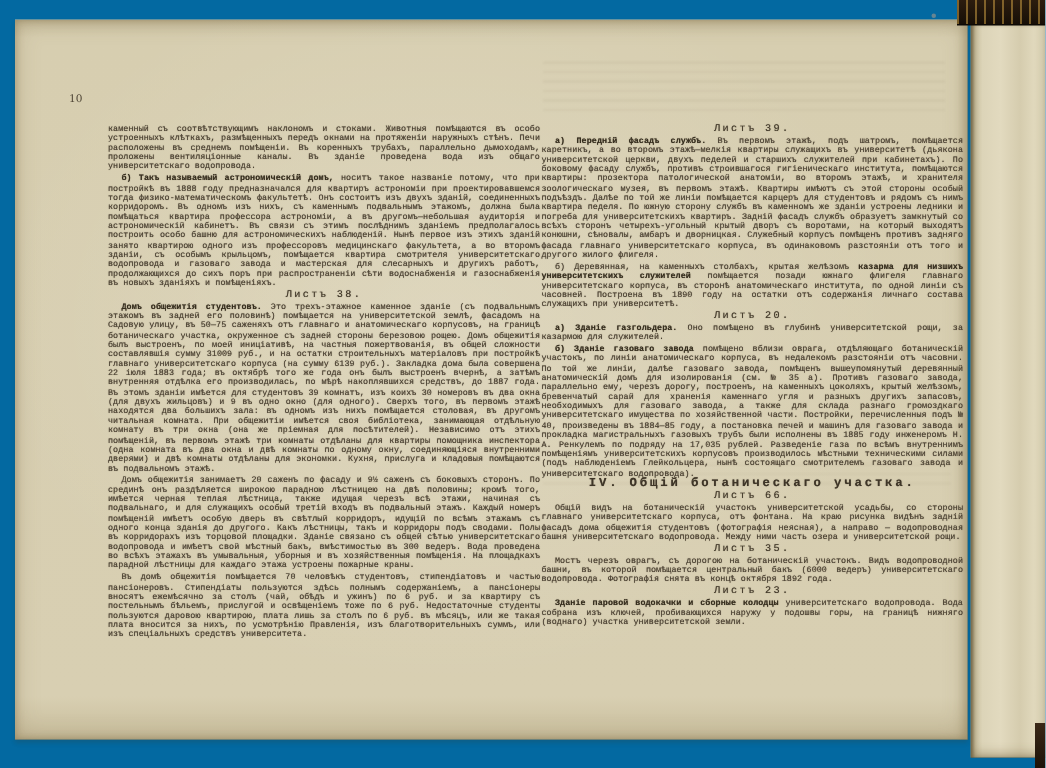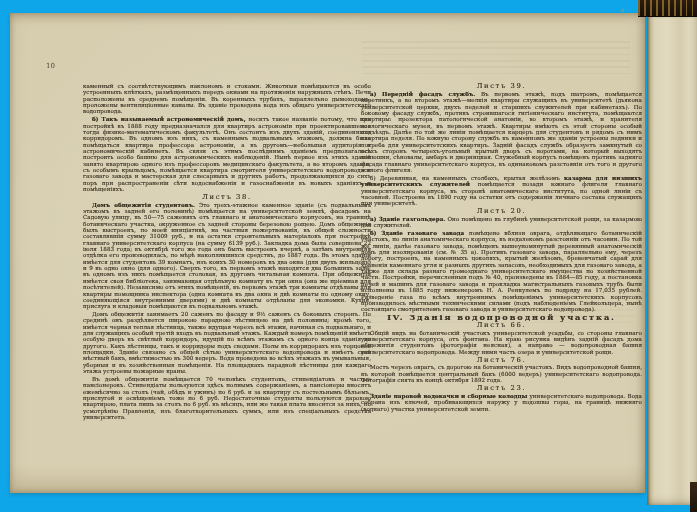--- a/index.html
+++ b/index.html
@@ -1,32 +1,32 @@
 <!DOCTYPE html>
 <html><head>
 <meta charset="utf-8">
 <style>
   html,body{margin:0;padding:0;background:#ffffff;}
-  .stage{position:relative;width:697px;height:512px;background:#0ea5e9;overflow:hidden;
+  .stage{position:relative;width:697px;height:512px;background:#0369a1;overflow:hidden;
          font-family:"DejaVu Serif","Liberation Serif",serif;}
   .page{position:absolute;left:10px;top:13px;width:635px;height:480px;overflow:hidden;
         background:
           radial-gradient(ellipse at 45% 42%, rgba(255,255,255,.16), rgba(0,0,0,0) 62%),
           linear-gradient(180deg,#c9bf9f 0,#d7ceb0 2.5%,#d8cfb2 94%,#c8bd9c 100%);
         box-shadow: inset 0 0 16px rgba(118,99,60,.26),
                     inset -3px 0 6px rgba(118,99,60,.34),
                     inset 2px 0 4px rgba(118,99,60,.22),
                     0 2px 3px rgba(60,50,30,.18);}
   .pagenum{position:absolute;left:36px;top:49px;font-size:7px;color:#4d4435;}
   .col{position:absolute;top:70px;text-align:justify;font-size:5.6px;line-height:6.35px;
        color:#4c4233;letter-spacing:.05px;text-shadow:0 0 .55px rgba(76,66,51,.8);}
-  .col p{margin:0 0 1.5px;}
+  .col p{margin:0 0 1.5px;font-family:Liberation Mono, monospace;}
   .col p.ind{text-indent:9px;}
   .col b{font-weight:bold;color:#362e1e;}
-  .col-left{left:73px;width:288px;}
+  .col-left{left:62px;width:288px;}
   .col-right{left:351px;width:281px;}
   .hsheet{margin:8px 0 8px;text-align:center;font-size:6.8px;font-weight:normal;
           letter-spacing:1.6px;color:#453c2c;text-indent:0;}
   .hsection{margin:10px 0 2px;text-align:center;font-size:8.2px;font-weight:bold;
             letter-spacing:1.9px;color:#3e3527;text-indent:0;}
   .bleed{position:absolute;opacity:.09;filter:blur(.6px);
          background:repeating-linear-gradient(180deg, rgba(90,75,50,.6) 0 1.6px, transparent 1.6px 6.3px);}
   .strip{position:absolute;left:647px;top:16px;width:50px;height:489px;
          background:linear-gradient(90deg,#8f8261 0,#c9bf9e 3px,#dcd4b8 8px,#e2dabf 20px,#d5ccae 33px,#e0d8bc 42px,#d8d0b3 100%);
          box-shadow:inset 2px 0 3px rgba(88,73,45,.45), inset 0 -4px 6px rgba(118,99,60,.3);}
@@ -59,24 +59,24 @@
       <p class="ind"><span>Въ домѣ общежитія помѣщается 70 человѣкъ студентовъ, стипендіатовъ и частью пансіонеровъ. Стипендіаты пользуются здѣсь полнымъ содержаніемъ, а пансіонеры вносятъ ежемѣсячно за столъ (чай, обѣдъ и ужинъ) по 6 руб. и за квартиру съ постельнымъ бѣльемъ, прислугой и освѣщеніемъ тоже по 6 руб. Недостаточные студенты пользуются даровою квартирою, плата лишь за столъ по 6 руб. въ мѣсяцъ, или же такая плата вносится за нихъ, по усмотрѣнію Правленія, изъ благотворительныхъ суммъ, или изъ спеціальныхъ средствъ университета.</span></p>
     </div>
 
     <div class="col col-right">
       <p class="hsheet">Листъ 39.</p>
       <p class="ind"><b>а) Передній фасадъ службъ.</b><span> Въ первомъ этажѣ, подъ шатромъ, помѣщается каретникъ, а во второмъ этажѣ—мелкія квартиры служащихъ въ университетѣ (дьякона университетской церкви, двухъ педелей и старшихъ служителей при кабинетахъ). По боковому фасаду службъ, противъ строившагося гигіеническаго института, помѣщаются квартиры: прозектора патологической анатоміи, во второмъ этажѣ, и хранителя зоологическаго музея, въ первомъ этажѣ. Квартиры имѣютъ съ этой стороны особый подъѣздъ. Далѣе по той же линіи помѣщается карцеръ для студентовъ и рядомъ съ нимъ квартира педеля. По южную сторону службъ въ каменномъ же зданіи устроены ледники и погреба для университетскихъ квартиръ. Задній фасадъ службъ образуетъ замкнутый со всѣхъ сторонъ четырехъ-угольный крытый дворъ съ воротами, на который выходятъ конюшни, сѣновалы, амбаръ и дворницкая. Служебный корпусъ помѣщенъ противъ задняго фасада главнаго университетскаго корпуса, въ одинаковомъ разстояніи отъ того и другого жилого флигеля.</span></p>
       <p class="ind"><span>б) Деревянная, на каменныхъ столбахъ, крытая желѣзомъ </span><b>казарма для низшихъ университетскихъ служителей</b><span> помѣщается позади южнаго флигеля главнаго университетскаго корпуса, въ сторонѣ анатомическаго института, по одной линіи съ часовней. Построена въ 1890 году на остатки отъ содержанія личнаго состава служащихъ при университетѣ.</span></p>
       <p class="hsheet">Листъ 20.</p>
       <p class="ind"><b>а) Зданіе газгольдера.</b><span> Оно помѣщено въ глубинѣ университетской рощи, за казармою для служителей.</span></p>
       <p class="ind"><b>б) Зданіе газоваго завода</b><span> помѣщено вблизи оврага, отдѣляющаго ботаническій участокъ, по линіи анатомическаго корпуса, въ недалекомъ разстояніи отъ часовни. По той же линіи, далѣе газоваго завода, помѣщенъ вышеупомянутый деревянный анатомическій домъ для изолированія (см. № 35 а). Противъ газоваго завода, параллельно ему, черезъ дорогу, построенъ, на каменныхъ цоколяхъ, крытый желѣзомъ, бревенчатый сарай для храненія каменнаго угля и разныхъ другихъ запасовъ, необходимыхъ для газоваго завода, а также для склада разнаго громоздкаго университетскаго имущества по хозяйственной части. Постройки, перечисленныя подъ № 40, произведены въ 1884—85 году, а постановка печей и машинъ для газоваго завода и прокладка магистральныхъ газовыхъ трубъ были исполнены въ 1885 году инженеромъ Н. А. Ренкулемъ по подряду на 17,035 рублей. Разведеніе газа по всѣмъ внутреннимъ помѣщеніямъ университетскихъ корпусовъ производилось мѣстными техническими силами (подъ наблюденіемъ Глейкольцера, нынѣ состоящаго смотрителемъ газоваго завода и университетскаго водопровода).</span></p>
-      <p class="hsection">IV. Зданія водопроводной участка.</p>
+      <p class="hsection">IV. Общій ботаническаго участка.</p>
       <p class="hsheet">Листъ 66.</p>
       <p class="ind"><span>Общій видъ на ботаническій участокъ университетской усадьбы, со стороны главнаго университетскаго корпуса, отъ фонтана. На краю рисунка видѣнъ задній фасадъ дома общежитія студентовъ (фотографія неясная), а направо — водопроводная башня университетскаго водопровода. Между ними часть озера и университетской рощи.</span></p>
-      <p class="hsheet">Листъ 76.</p>
+      <p class="hsheet">Листъ 35.</p>
       <p class="ind"><span>Мостъ черезъ оврагъ, съ дорогою на ботаническій участокъ. Видъ водопроводной башни, въ которой помѣщается центральный бакъ (6000 ведеръ) университетскаго водопровода. Фотографія снята въ концѣ октября 1892 года.</span></p>
       <p class="hsheet">Листъ 23.</p>
       <p class="ind"><b>Зданіе паровой водокачки и сборные колодцы</b><span> университетскаго водопровода. Вода собрана изъ ключей, пробивающихся наружу у подошвы горы, на границѣ нижняго (воднаго) участка университетской земли.</span></p>
     </div>
   </div>
 
   <div class="strip"></div>
   <div class="spine-top"></div>
   <div class="spine-bottom"></div>
   <div class="speck"></div>

